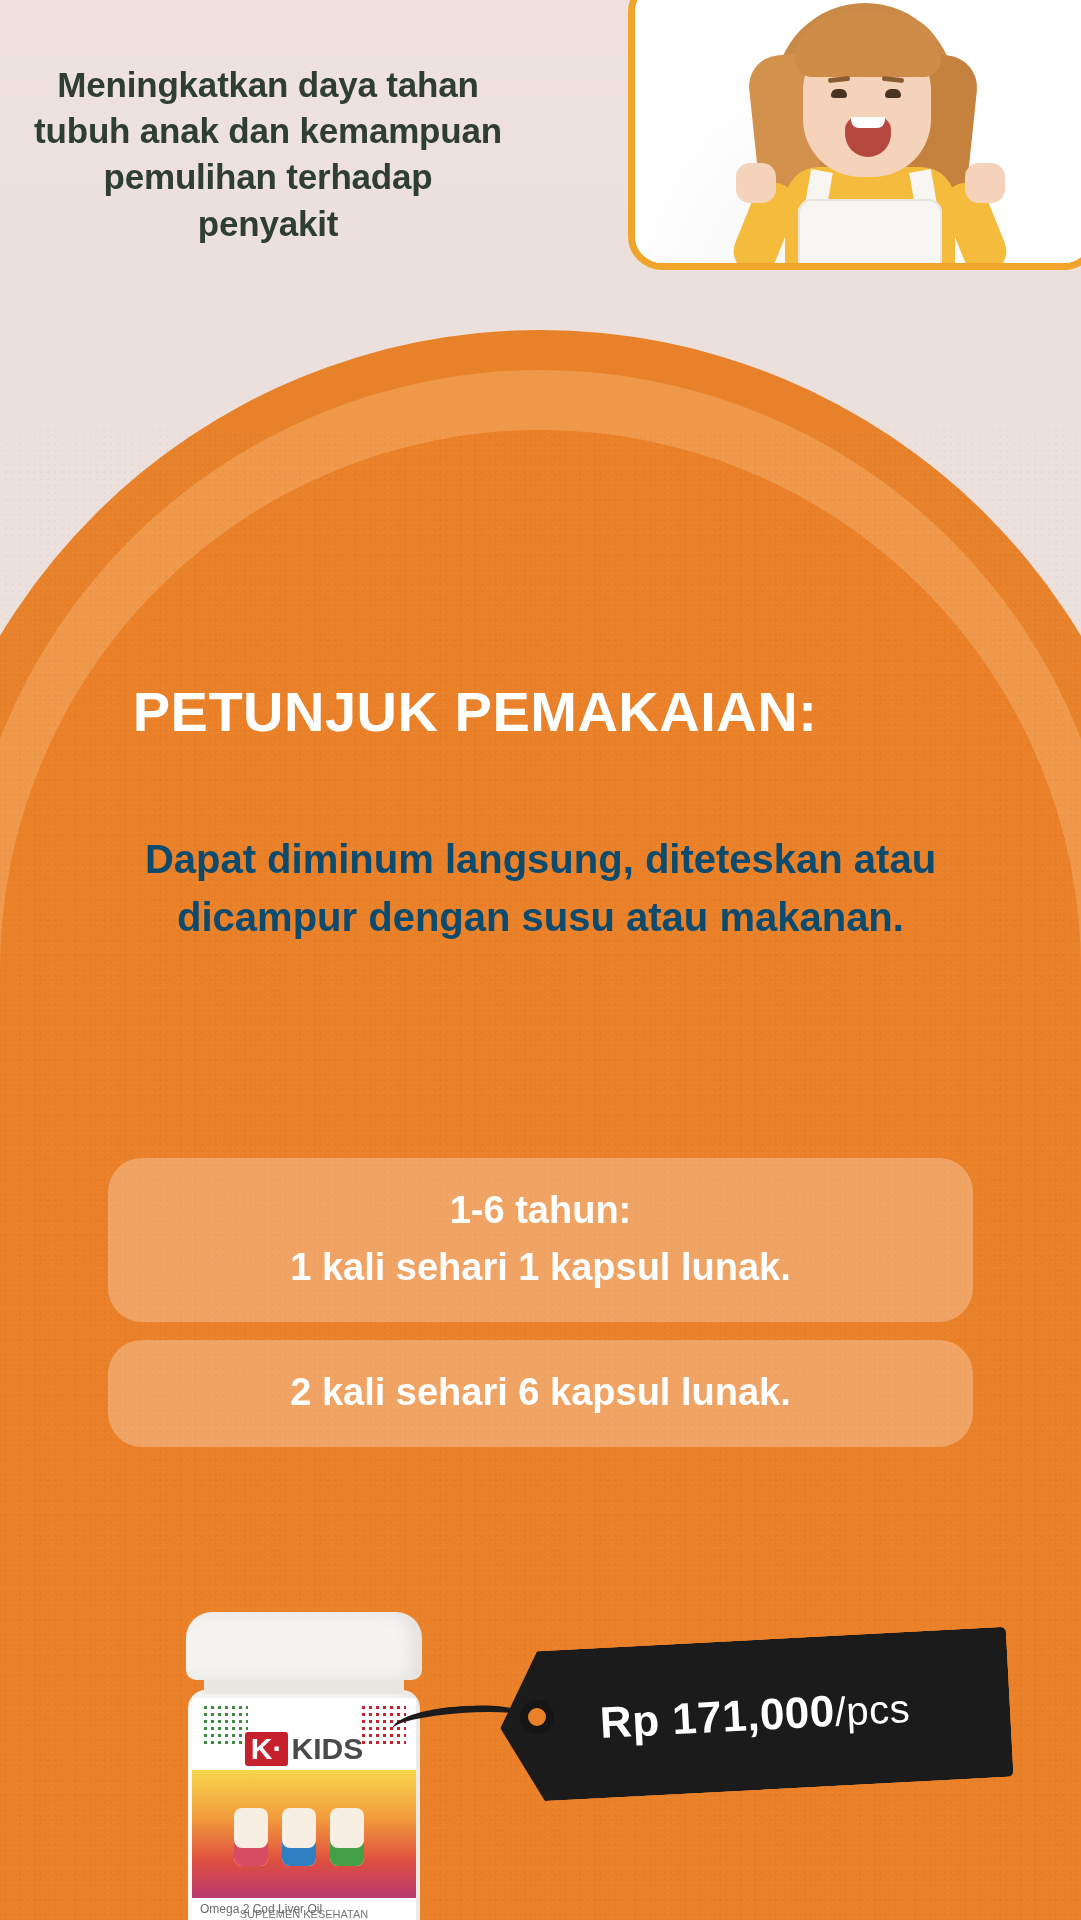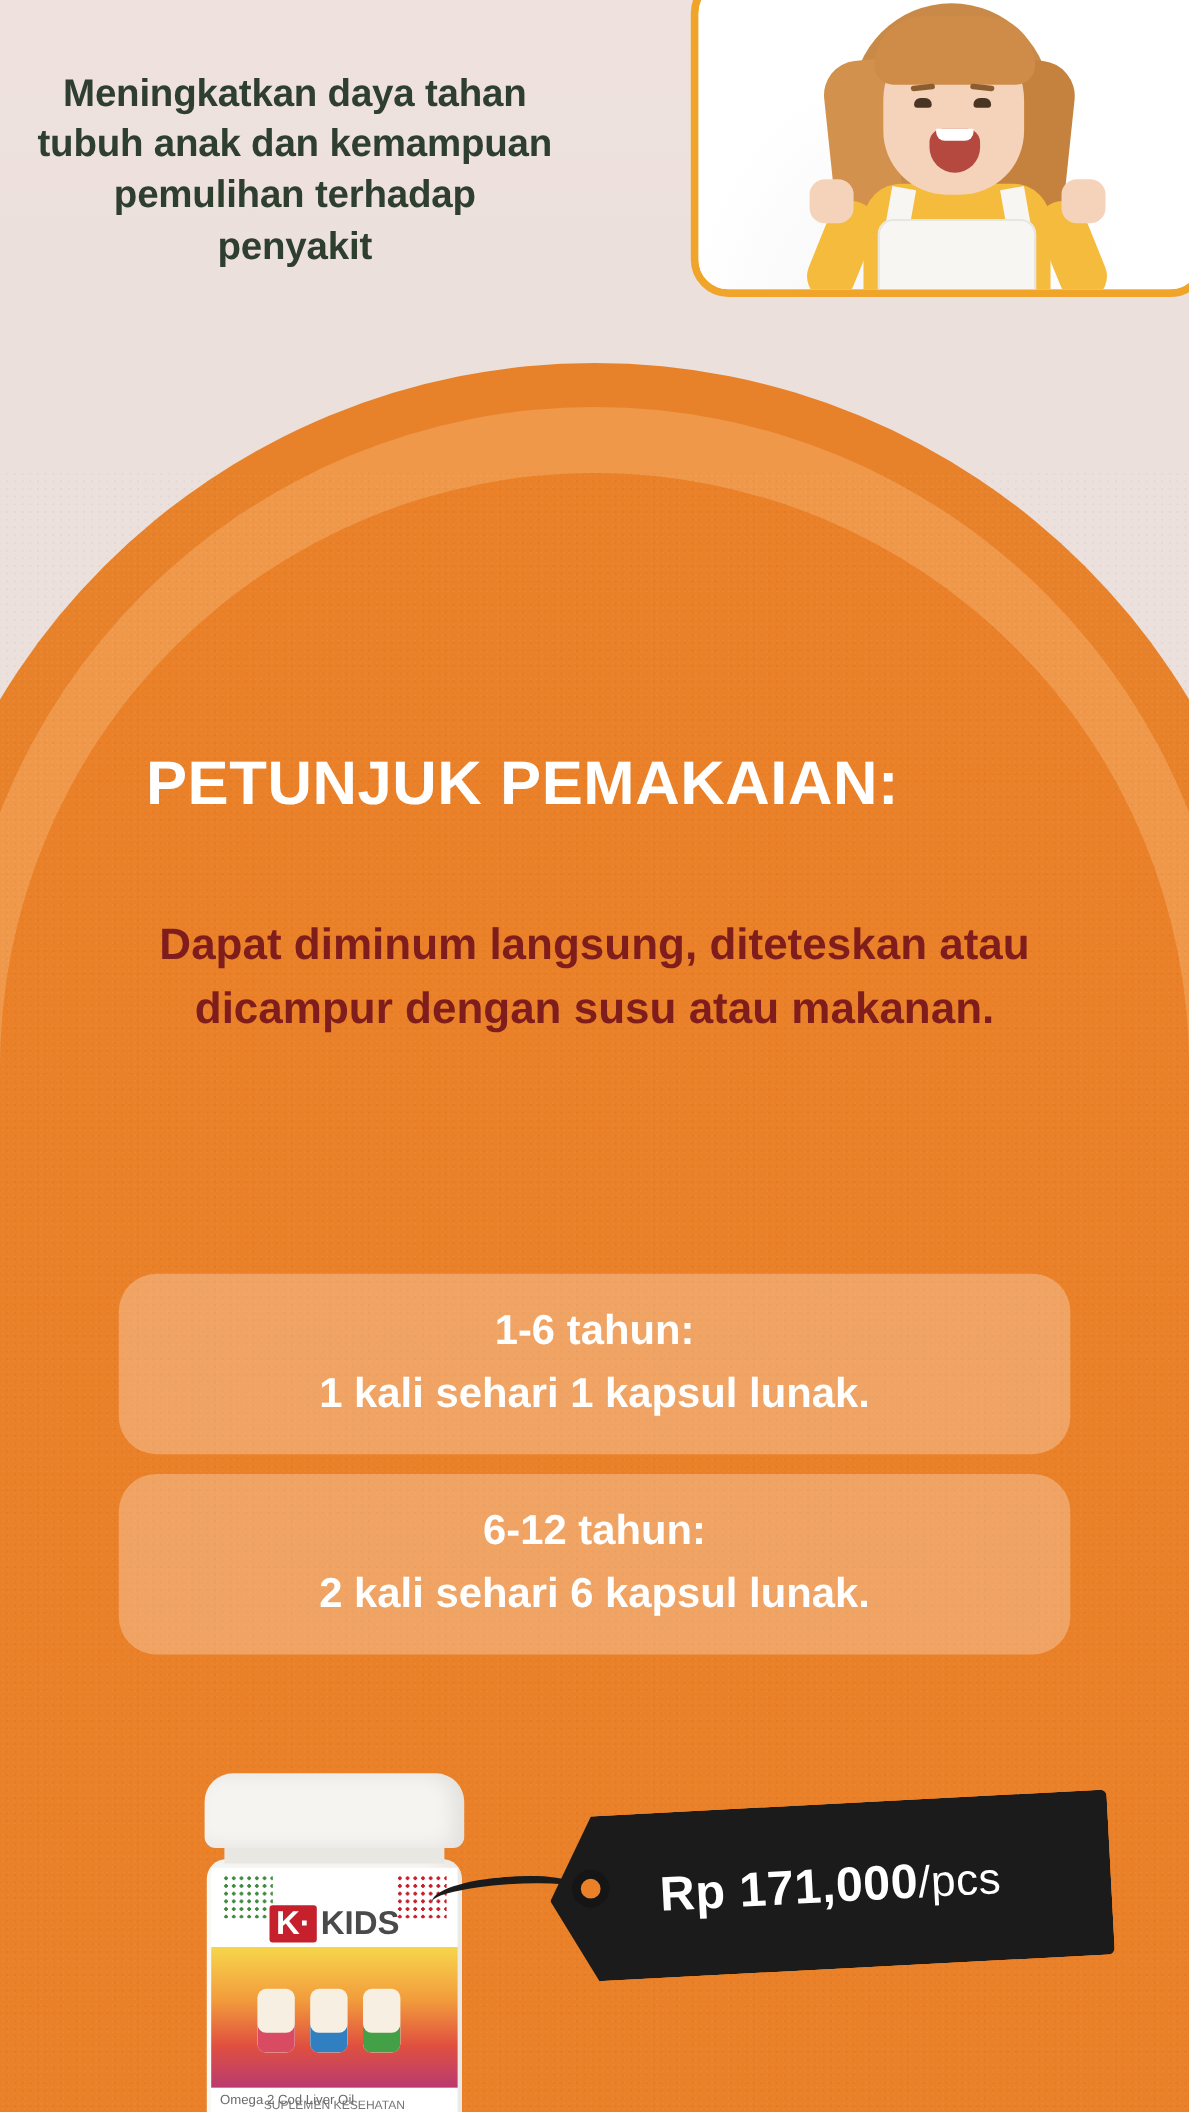--- a/index.html
+++ b/index.html
@@ -172,21 +172,21 @@
     font-size: 56px;
     font-weight: bold;
     line-height: 1.08;
     letter-spacing: 0.5px;
   }
   .usage-body {
     position: absolute;
     left: 70px; top: 830px;
     width: 941px;
     text-align: center;
-    color: #7f1d1d;
+    color: #0c4a6e;
     font-size: 40px;
     font-weight: bold;
     line-height: 1.45;
   }
 
   .dose-card {
     position: absolute;
     left: 108px;
     width: 865px;
     background: rgba(255,255,255,0.28);
@@ -335,21 +335,20 @@
 
   <div class="usage-title">PETUNJUK PEMAKAIAN:</div>
   <div class="usage-body">Dapat diminum langsung, diteteskan atau dicampur dengan susu atau makanan.</div>
 
   <div class="dose-card one">
     <div>1-6 tahun:</div>
     <div>1 kali sehari 1 kapsul lunak.</div>
   </div>
 
   <div class="dose-card two">
-    <div>6-12 tahun:</div>
     <div>2 kali sehari 6 kapsul lunak.</div>
   </div>
 
   <div class="bottle">
     <div class="bottle-body"></div>
     <div class="bottle-neck"></div>
     <div class="bottle-cap"></div>
     <div class="label-top"></div>
     <div class="dots-l"></div>
     <div class="dots-r"></div>

